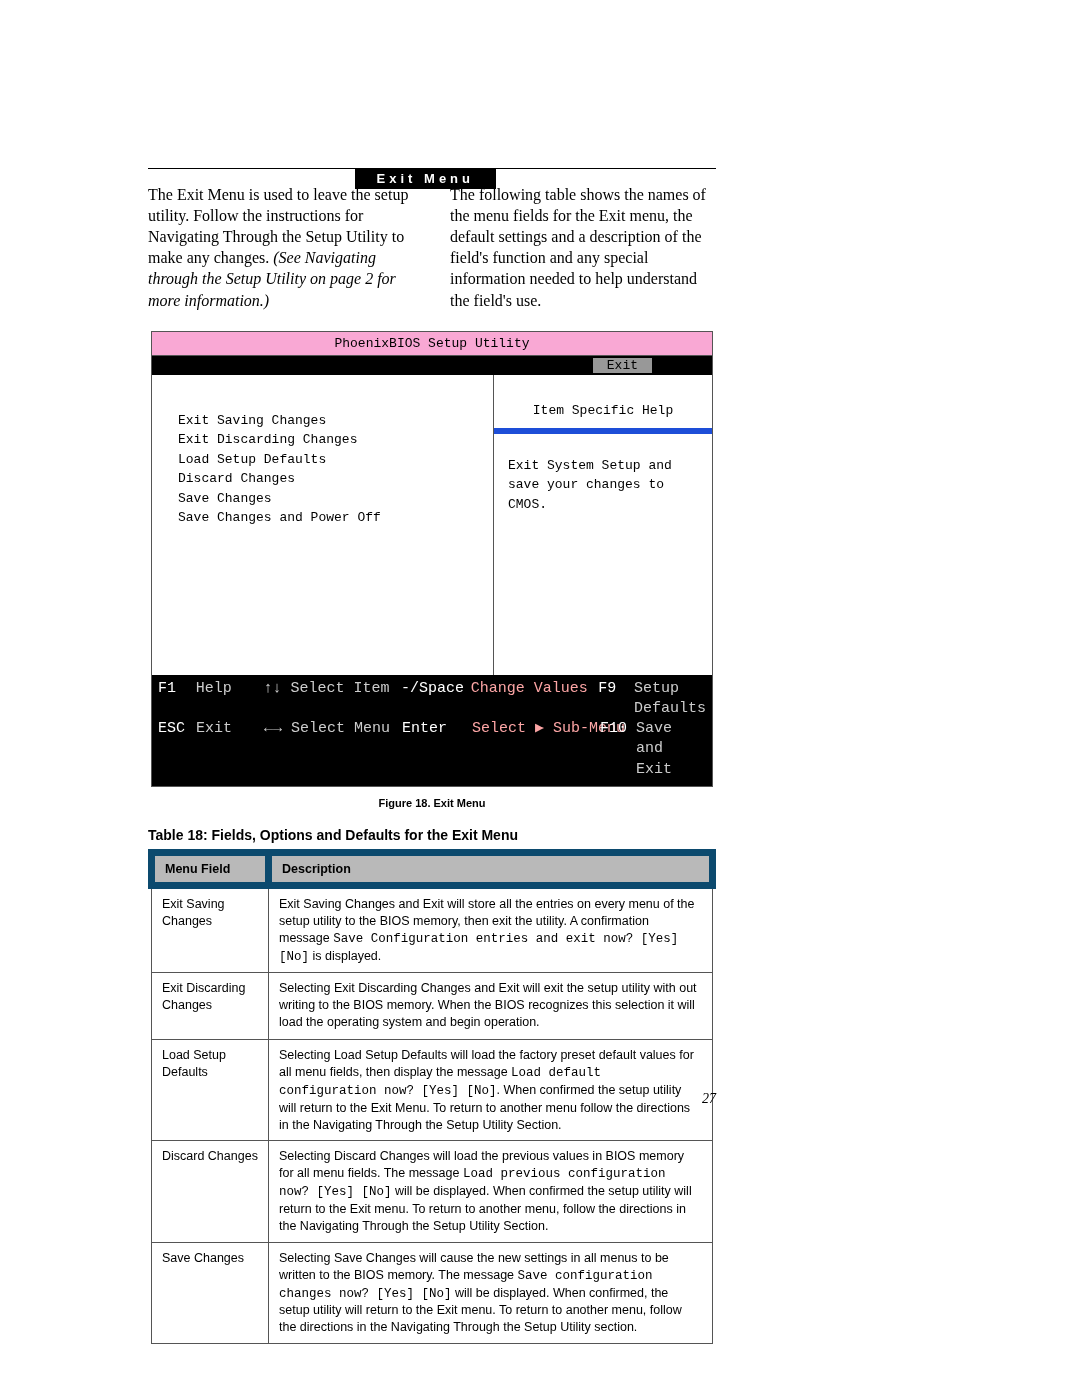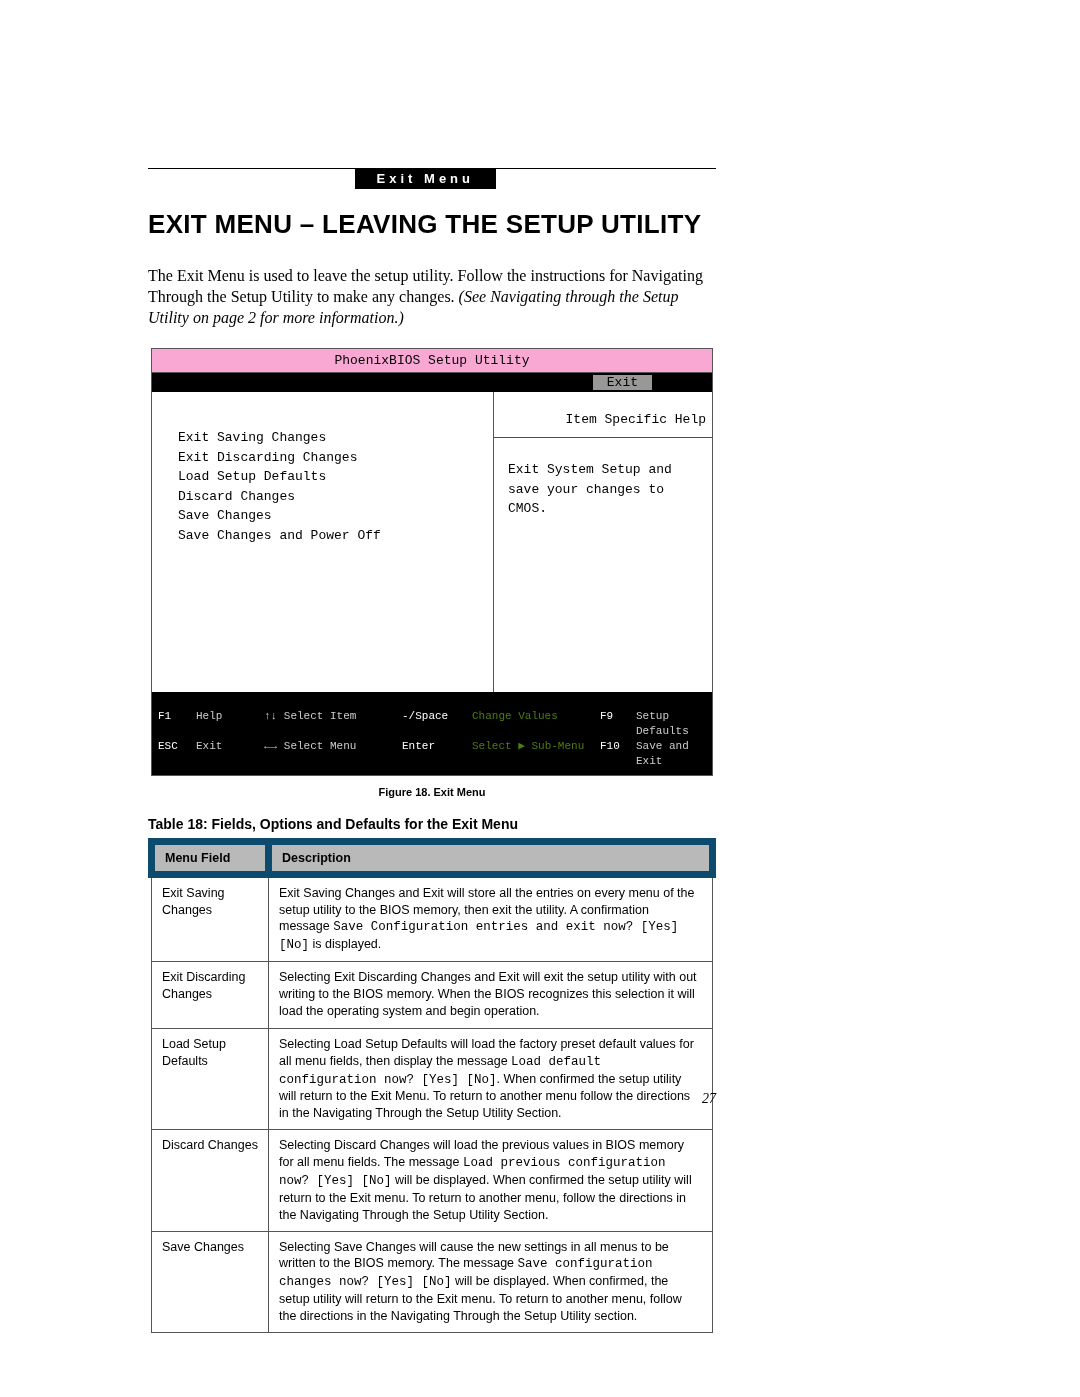--- a/index.html
+++ b/index.html
@@ -86,41 +86,41 @@
     padding: 36px 10px 10px 26px;
     line-height: 1.5;
   }
   .bios-right {
     width: 218px;
     border-left: 1px solid #555;
     display: flex;
     flex-direction: column;
   }
   .bios-help-title {
-    text-align: right;
-    padding: 20px 6px 10px 6px;
-    border-bottom: 1px solid #1d4ed8;
+    text-align: center;
+    padding: 28px 6px 10px 6px;
+    border-bottom: 6px solid #1d4ed8;
   }
   .bios-help-body {
     padding: 22px 14px 10px 14px;
     line-height: 1.5;
   }
   .bios-footer {
     background: #000;
     color: #fff;
-    padding: 17px 6px 6px 6px;
-    font-size: 11px;
+    padding: 4px 6px 6px 6px;
+    font-size: 15px;
     line-height: 1.35;
   }
   .bios-footer .row { display: flex; }
   .bios-footer .c1 { width: 38px; }
   .bios-footer .c2 { width: 68px; }
   .bios-footer .c3 { width: 138px; color: #ccc; }
   .bios-footer .c4 { width: 70px; }
-  .bios-footer .c5 { width: 128px; color: #4d7c0f; white-space: nowrap;}
+  .bios-footer .c5 { width: 128px; color: #fca5a5; white-space: nowrap;}
   .bios-footer .c6 { width: 36px; }
   .bios-footer .c7 { flex: 1; color: #ccc; }
   .bios-footer .dim { color: #ccc; }
 
   .figure-caption {
     text-align: center;
     font-family: Arial, sans-serif;
     font-weight: bold;
     font-size: 11px;
     margin: 10px 0 18px 0;
@@ -161,26 +161,26 @@
   }
 </style>
 </head>
 <body>
 
 <div class="page">
   <div class="header-rule">
     <div class="header-tab">Exit Menu</div>
   </div>
 
-  <h1 class="title">EXIT MENU – LEAVING THE SETUP UTILITY</h1>
 
   <div class="intro-cols">
     <div>
       <span>The Exit Menu is used to leave the setup utility. Follow the instructions for Navigating Through the Setup Utility to make any changes. </span><span class="italic">(See Navigating through the Setup Utility on page 2 for more information.)</span>
     </div>
+    <div>The following table shows the names of the menu fields for the Exit menu, the default settings and a description of the field's function and any special information needed to help understand the field's use.</div>
   </div>
 
   <div class="bios-figure">
     <div class="bios-titlebar">PhoenixBIOS Setup Utility</div>
     <div class="bios-tabbar">
       <div class="spacer"></div>
       <div class="tab">Exit</div>
     </div>
     <div class="bios-body">
       <div class="bios-left">

